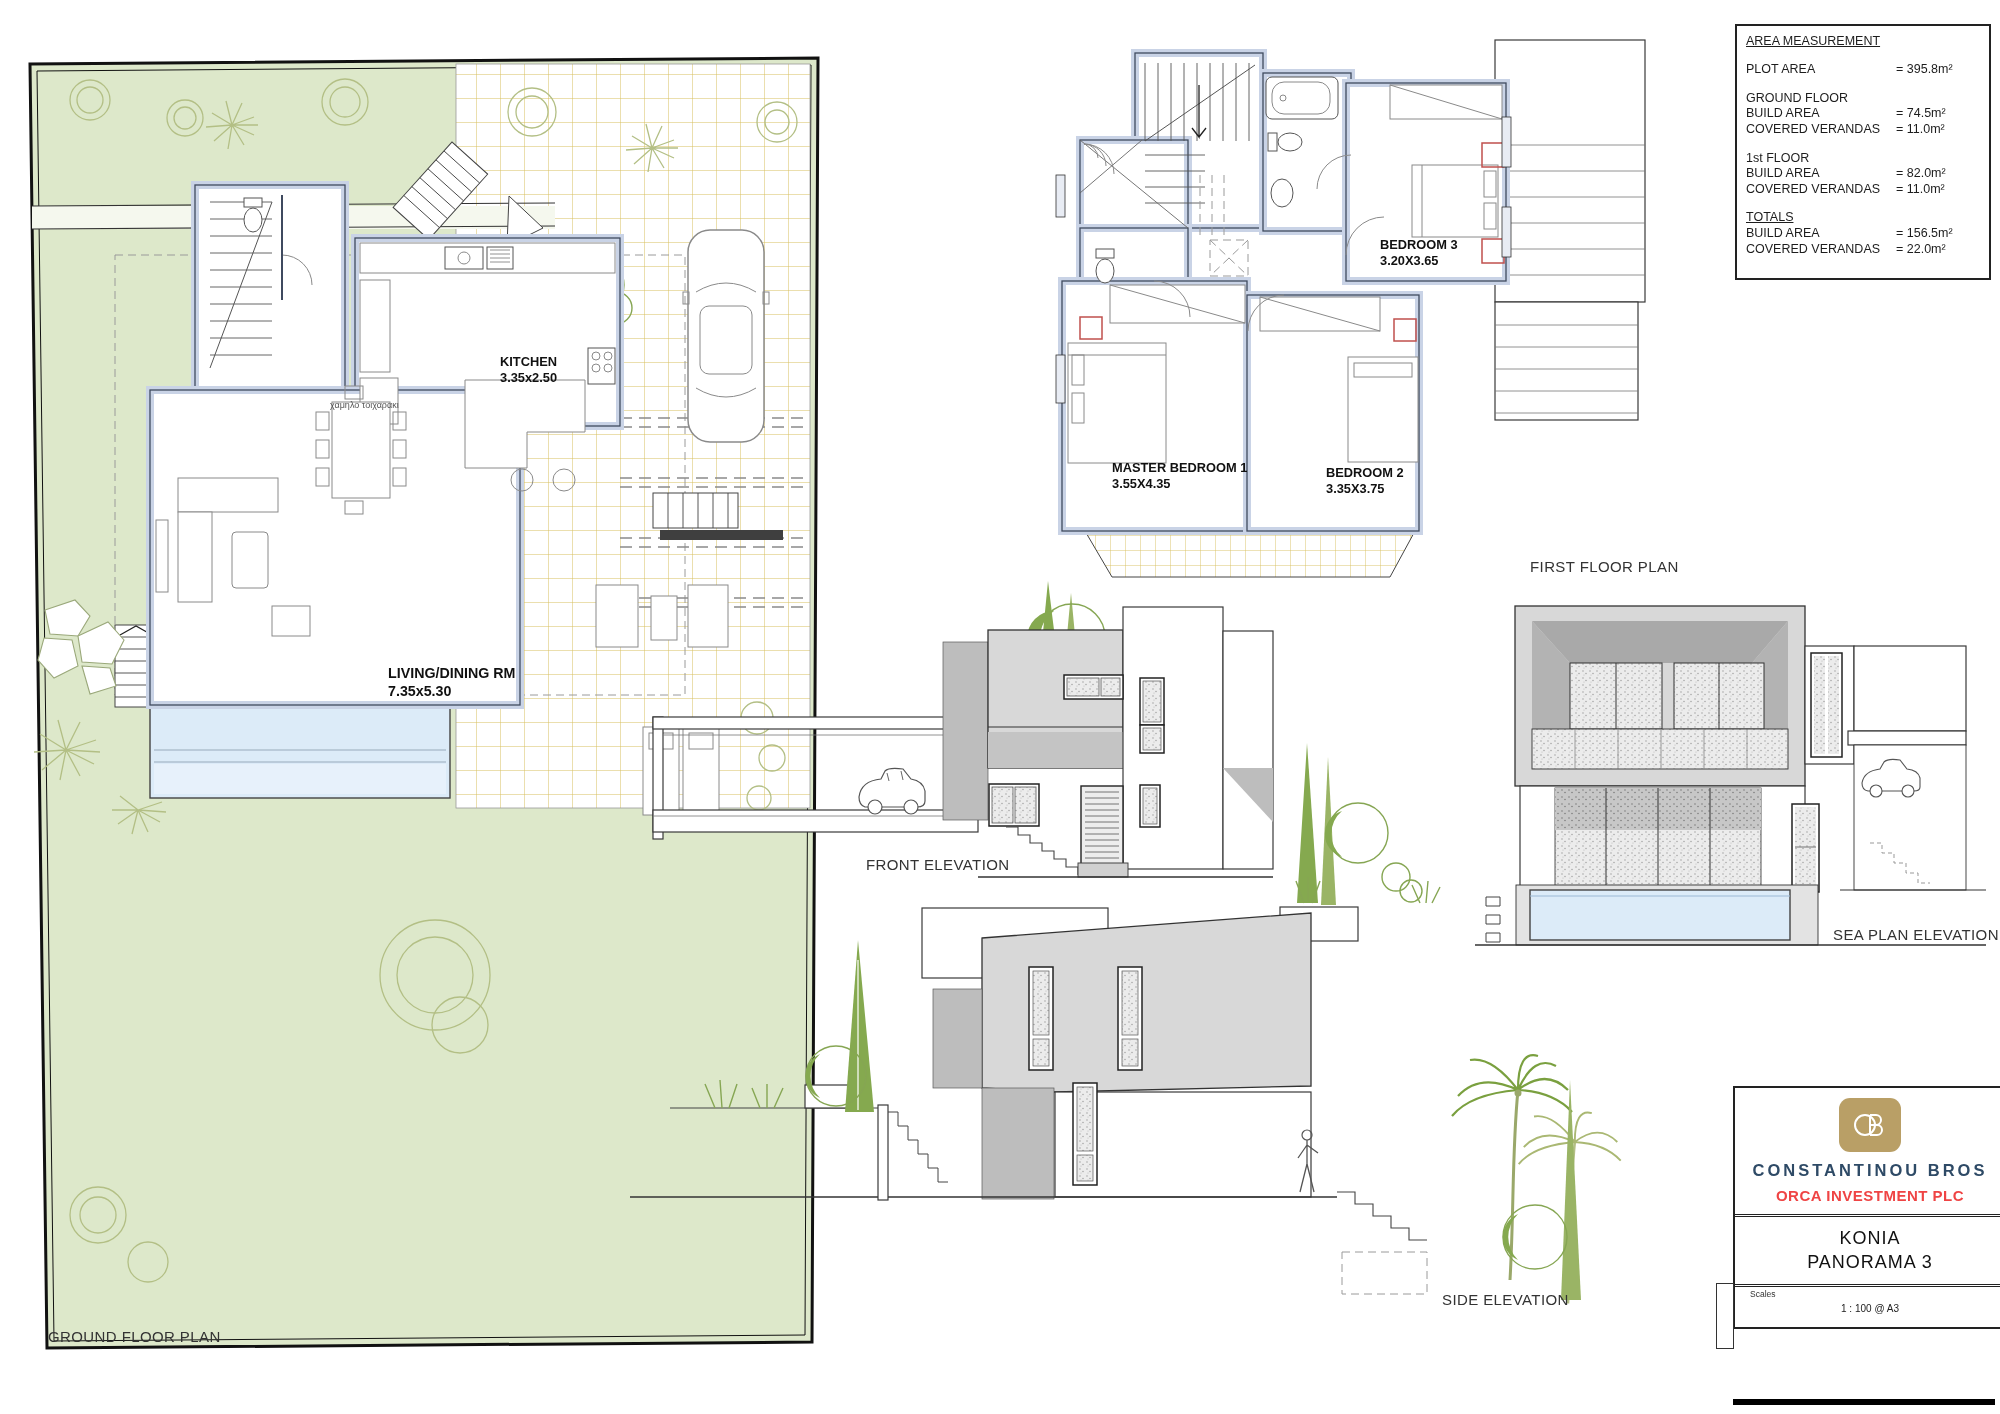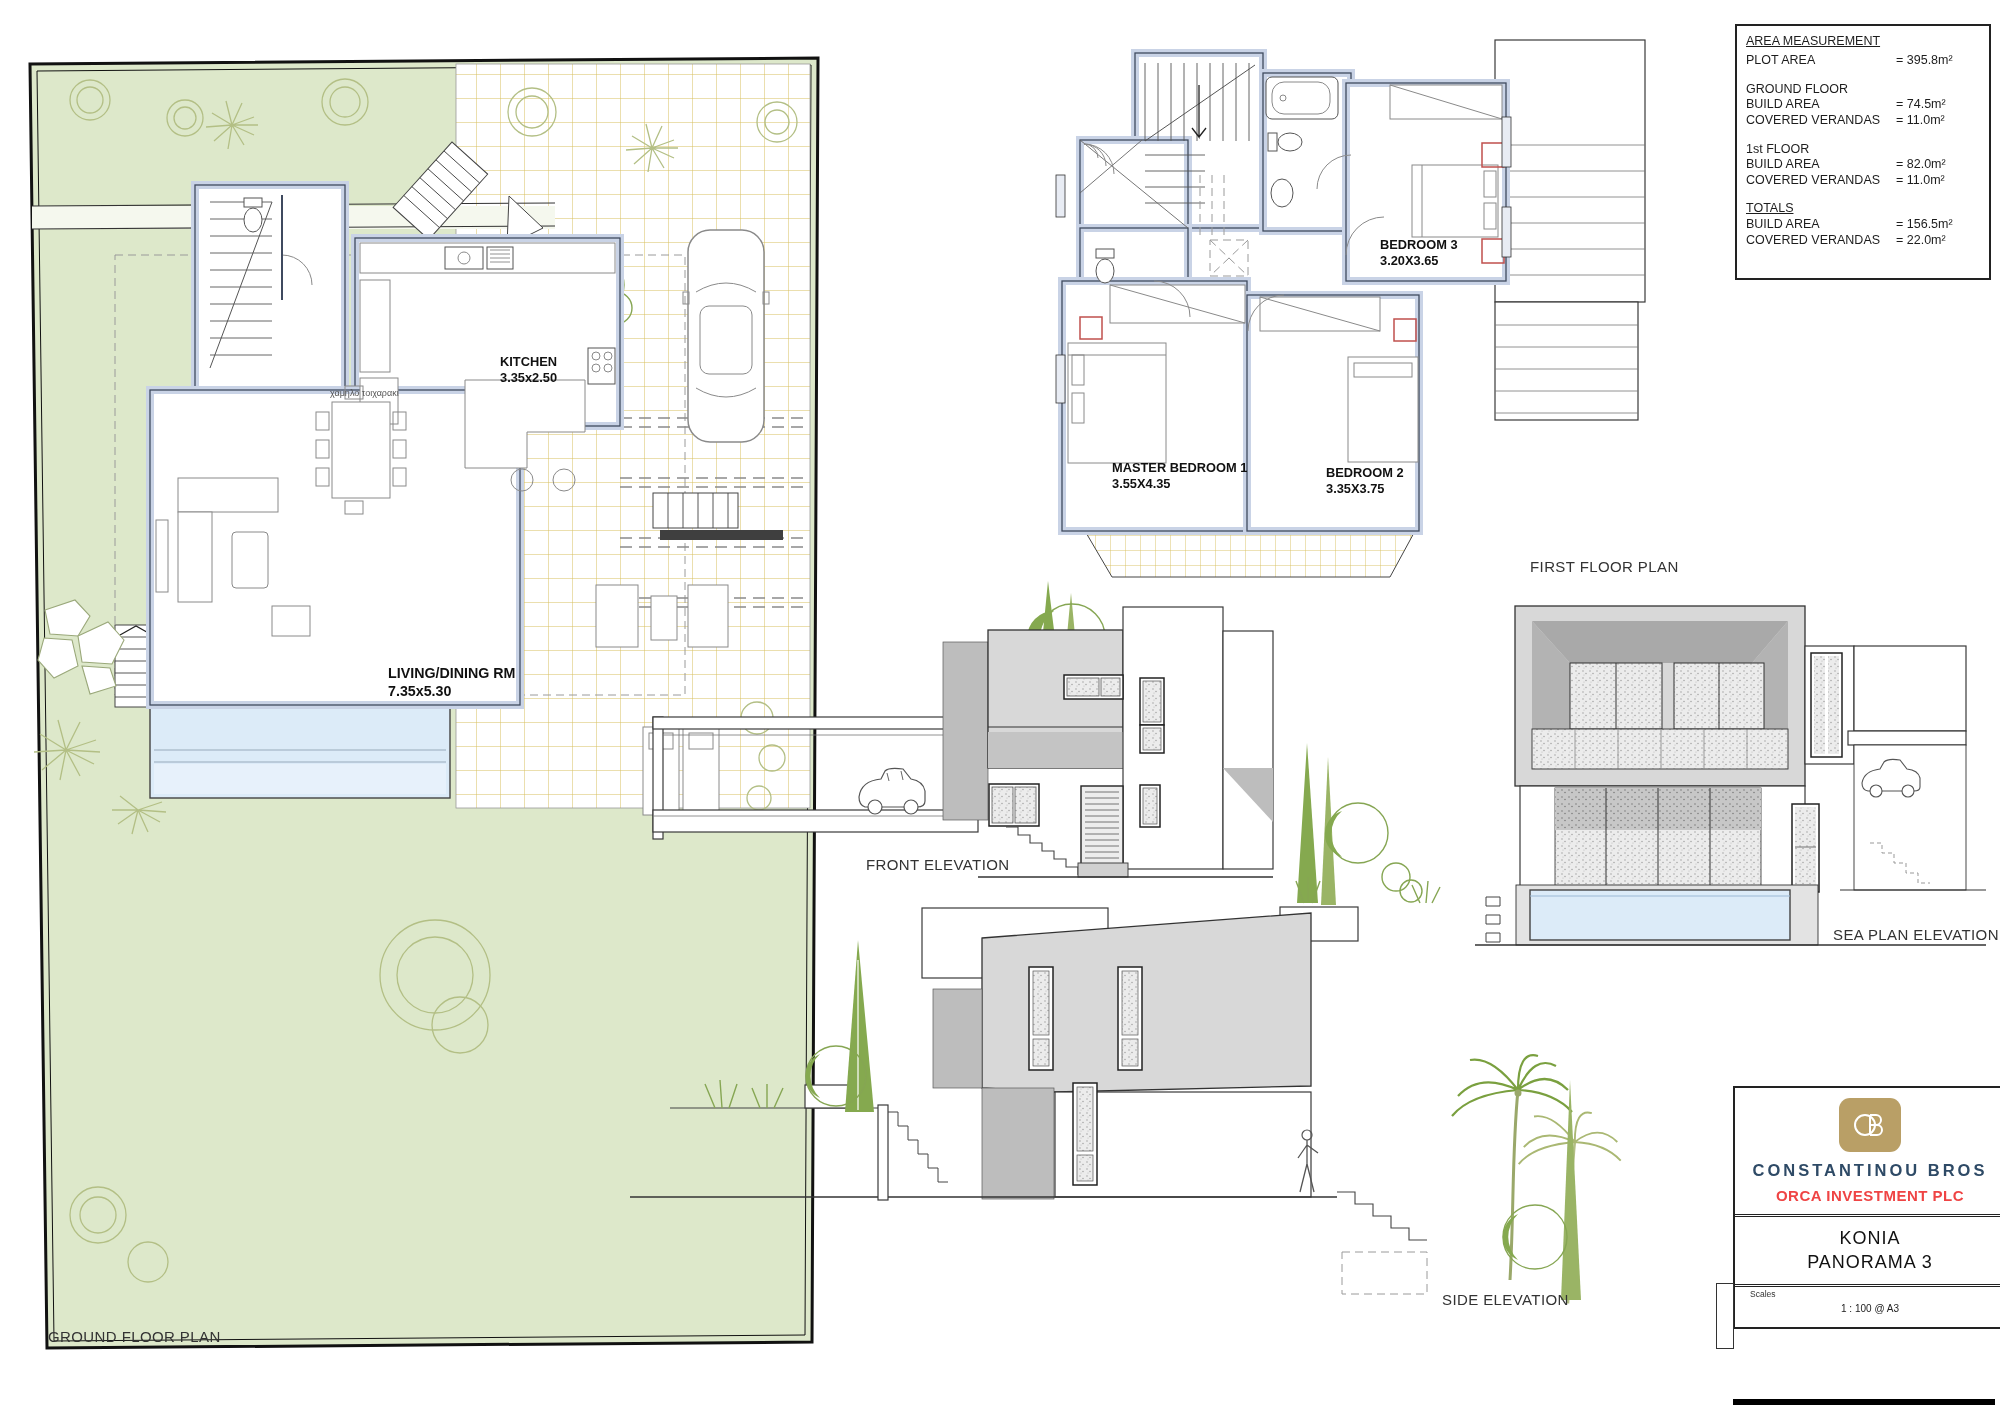--- a/index.html
+++ b/index.html
@@ -30,27 +30,27 @@
   .frame{ fill:#ffffff; stroke:#222222; stroke-width:1.5; }
   .pool { fill:#dcebf8; stroke:#444444; stroke-width:1.4; }
 
   
   .lbl { position:absolute; color:#2b2b2b; white-space:nowrap; }
   .plan-title { font-size:15px; letter-spacing:0.4px; color:#333; }
   .room-lbl { font-weight:bold; font-size:13.5px; line-height:1.18; color:#111;
               transform:scaleX(.95); transform-origin:left top; }
   .room-lbl .nm { display:block; }
   .big-room { font-size:15px; }
-  .small-note { font-size:9px; color:#555; }
+  .small-note { font-size:9px; color:#555;margin-top:12px; }
 
   
   .area-box { position:absolute; left:1735px; top:24px; width:256px; height:256px;
               border:2px solid #222; box-sizing:border-box; padding:8px 9px;
               font-size:12.5px; color:#1d1d1d; background:#fff; }
-  .area-title { text-decoration:underline; margin-bottom:5px; }
+  .area-title { text-decoration:underline; margin-bottom:14px; }
   .arow { display:grid; grid-template-columns:150px 1fr; line-height:1.25; }
   .arow.gap { margin-top:13px; }
   .arow.u .al { text-decoration:underline; }
 
   
   .tb { position:absolute; left:1733px; top:1086px; width:274px; box-sizing:border-box;
         border:2px solid #222; background:#fff; }
   .tb-sec { border-bottom:3px double #222; }
   .tb-logo-row { padding:10px 6px 10px; text-align:center; }
   .logo { width:62px; height:54px; background:#b99f66; border-radius:11px; margin:0 auto 9px;

